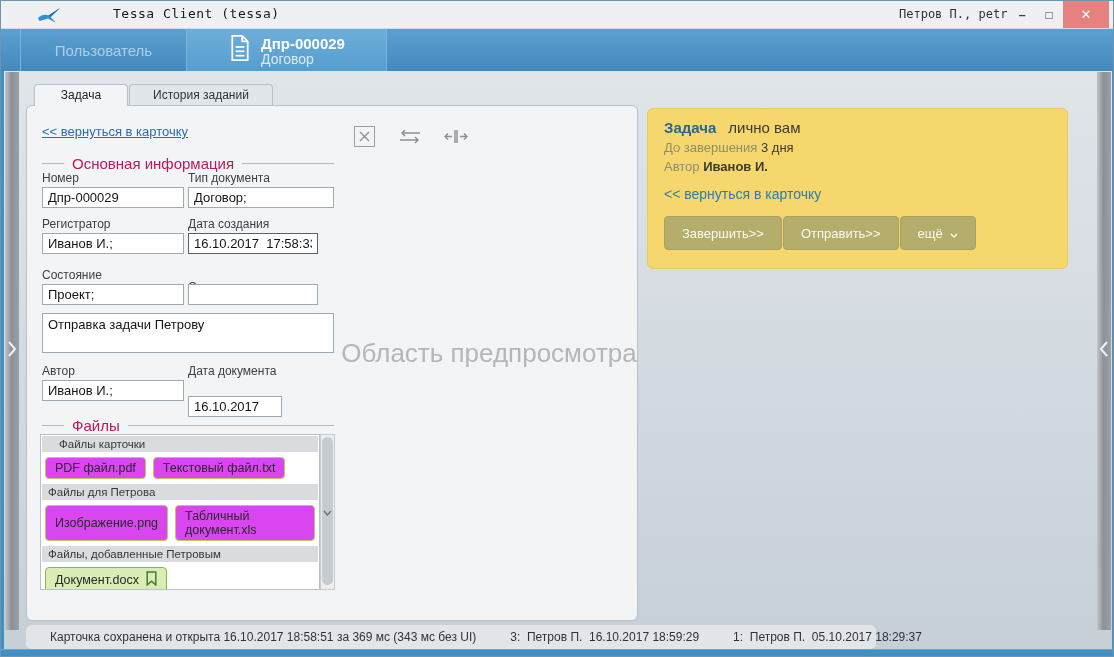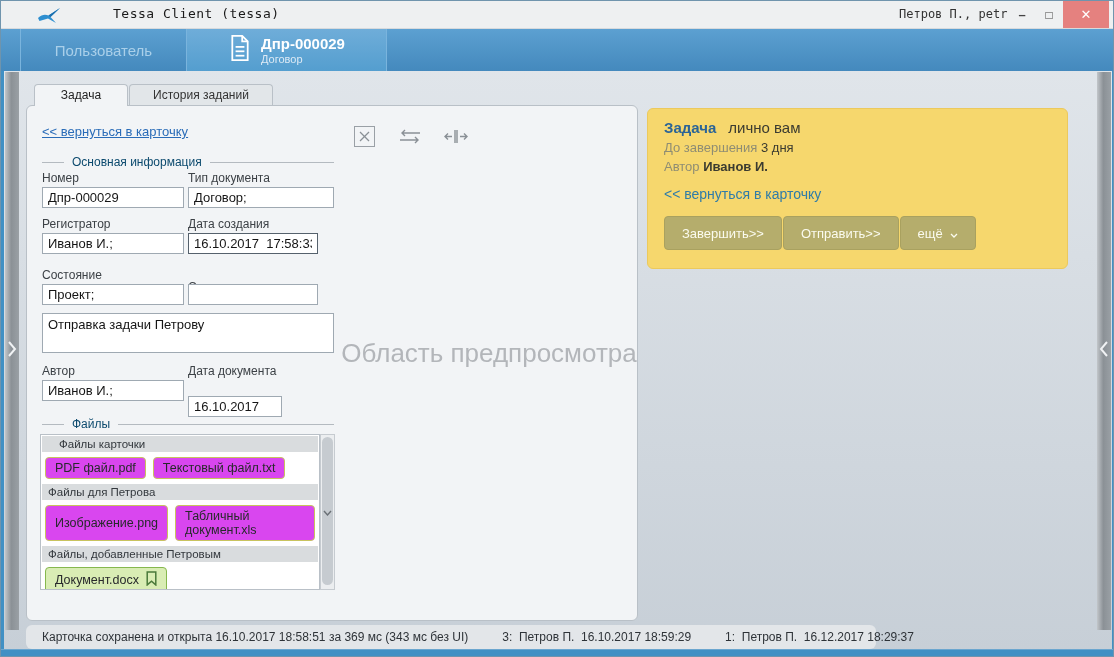--- a/index.html
+++ b/index.html
@@ -26,41 +26,41 @@
   #tabbar { position:absolute; left:0; top:28px; width:1114px; height:42px;
     background:linear-gradient(#5CA0D1,#4489BD); }
   .tab-sep { position:absolute; top:0; width:1px; height:42px; background:#7ab4dd; }
   #sep1{left:19px;} #sep2{left:185px;} #sep3{left:385px;}
   #tab-user { position:absolute; left:20px; top:0; width:165px; height:42px;
     display:flex; align-items:center; justify-content:center;
     color:#a9cfe9; font-size:15px; }
   #tab-doc { position:absolute; left:186px; top:0; width:199px; height:42px;
     background:linear-gradient(#6fadd9,#549ecf); display:flex; align-items:center; gap:10px; padding-left:42px; }
   #tab-doc .t1 { font-size:15px; font-weight:bold; color:#fff; line-height:17px; }
-  #tab-doc .t2 { font-size:11px; color:#ddeaf5; line-height:14px; }
+  #tab-doc .t2 { font-size:14px; color:#ddeaf5; line-height:14px; }
   
   #content-bg { position:absolute; left:0; top:70px; width:1114px; height:579px;
     background:linear-gradient(#e0e5ea,#c7cfd7); }
   .edge { position:absolute; top:70px; width:3px; height:587px; background:#4190c4; }
   #edge-l{left:0;} #edge-r{left:1111px;}
   #bottom-strip { position:absolute; left:0; top:648px; width:1114px; height:9px;
     background:#4190c4; border-top:1px solid #6ba6cf; }
   .splitter { position:absolute; top:71px; width:14px; height:558px;
     background:linear-gradient(to right,#c2c6ca,#8b9196 45%,#9aa0a5); display:flex; align-items:center; justify-content:center; }
   #splitter-l{left:4px;} #splitter-r{left:1096px;}
   
   #panel { position:absolute; left:25px; top:104px; width:612px; height:516px;
     background:#f2f4f6; border:1px solid #b9c0c7; border-radius:6px; }
   .ptab { position:absolute; font-size:12px; color:#222; text-align:center;
     border:1px solid #b9c0c7; border-bottom:none; border-radius:4px 4px 0 0; }
   #ptab-task { left:33px; top:83px; width:94px; height:22px; line-height:21px; background:#f2f4f6; z-index:3; }
   #ptab-history { left:128px; top:83px; width:144px; height:21px; line-height:20px; background:#e2e6e9; color:#333; }
   .link { color:#2a6cb8; text-decoration:underline; font-size:13px; cursor:pointer; }
   #panel-back { position:absolute; left:15px; top:18px; }
-  .group-hdr { position:absolute; display:flex; align-items:center; width:292px; color:#0c4a6e; font-size:12px; }
+  .group-hdr { position:absolute; display:flex; align-items:center; width:292px; color:#be185d; font-size:15px; }
   .group-hdr .ln { height:1px; background:#b4bac0; }
   .group-hdr .ln.short { width:22px; }
   .group-hdr .ln.long { flex:1; }
   .group-hdr .gt { padding:0 8px; }
   #grp-main { left:15px; top:49px; }
   #grp-files { left:15px; top:311px; }
   .flabel { position:absolute; font-size:12px; color:#3c4146; }
   .finput { position:absolute; height:21px; border:1px solid #9fa9b2; background:#fff;
     font-family:"Liberation Sans","DejaVu Sans",sans-serif; font-size:13px; color:#151515; padding:0 5px; white-space:pre; }
   .finput.focused { border-color:#55616c; }
@@ -96,21 +96,21 @@
   .tc-line { margin-top:4px; font-size:13px; }
   .tc-lbl { color:#8f8d73; }
   .tc-val { color:#3b3b30; }
   .tc-val.b { font-weight:bold; }
   #tc-back { display:inline-block; margin-top:12px; font-size:14px; color:#2f7ca8; cursor:pointer; }
   #tc-buttons { display:flex; gap:1px; margin-top:13px; }
   .tc-btn { height:34px; background:#b5ad6c; border:1px solid #a9a15f; border-radius:4px;
     color:#fbfbef; font-size:13px; padding:0 17px; display:flex; align-items:center; gap:7px; cursor:pointer; }
   
   #statusbar { position:absolute; left:25px; top:624px; width:850px; height:24px;
-    background:#e3e6e9; border-radius:6px; display:flex; align-items:center; padding:0 16px; gap:34px; }
+    background:#e3e6e9; border-radius:6px; display:flex; align-items:center; padding:0 24px; gap:34px; }
   #statusbar span { font-size:12px; color:#2e3338; white-space:pre; }
 </style>
 </head>
 <body>
 
 <div id="window">
 
   <div id="titlebar">
     <span id="logo">
       <svg width="24" height="20" viewBox="0 0 24 20">
@@ -289,16 +289,16 @@
               <polyline points="1,1 4,4 7,1"></polyline>
             </svg>
         </span>
       </button>
     </div>
   </div>
 
   <div id="statusbar">
     <span>Карточка сохранена и открыта 16.10.2017 18:58:51 за 369 мс (343 мс без UI)</span>
     <span>3:  Петров П.  16.10.2017 18:59:29</span>
-    <span>1:  Петров П.  16.12.2017 18:29:37</span>
+    <span>1:  Петров П.  05.10.2017 18:29:37</span>
   </div>
 
 </div>
 
 </body></html>

